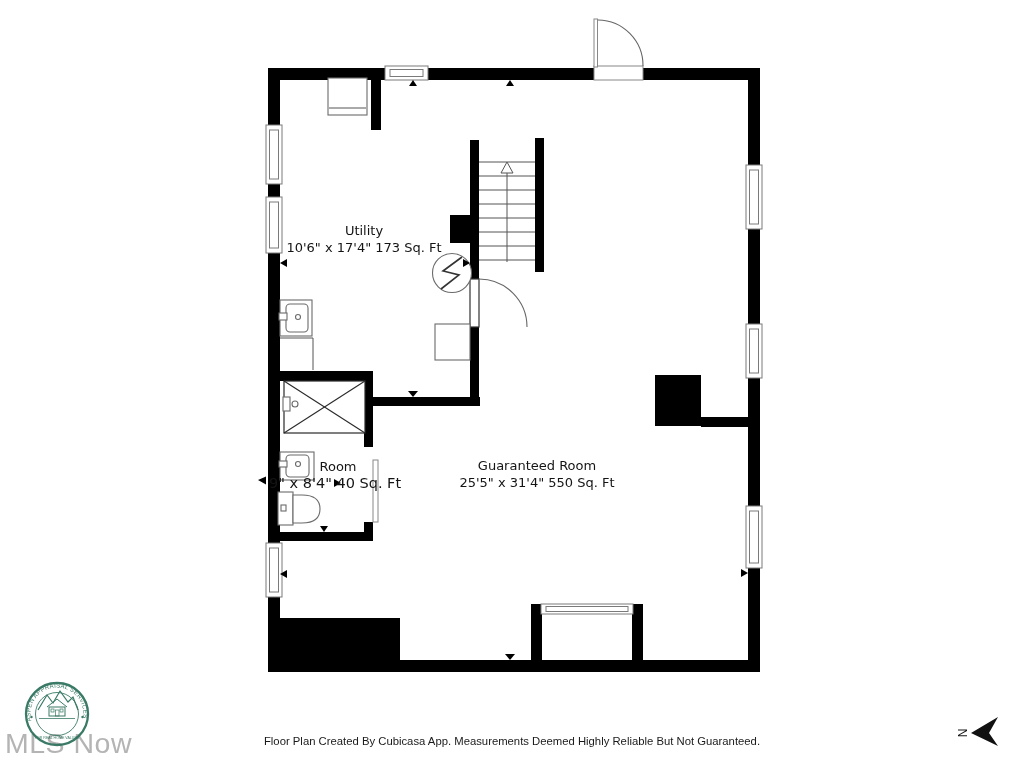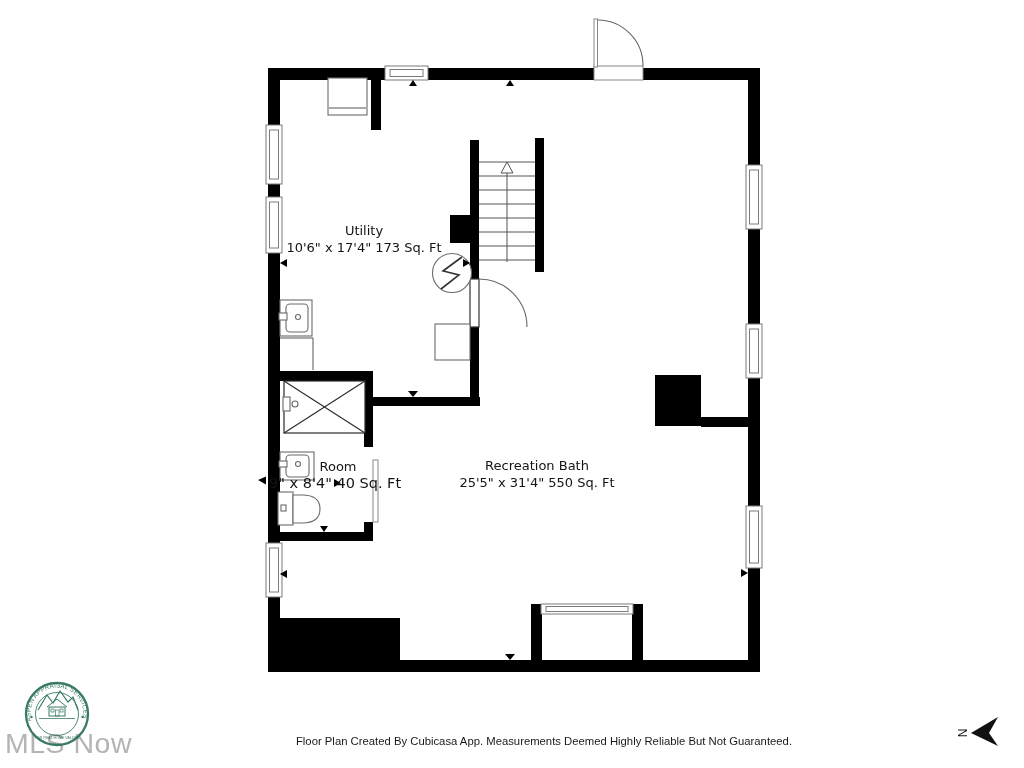--- a/index.html
+++ b/index.html
@@ -14,21 +14,21 @@
   .fxd{fill:#fff;stroke:#2a2a2a;stroke-width:1.2;}
   .thin{stroke:#555;stroke-width:1;fill:none;}
   .arc{stroke:#666;stroke-width:1.1;fill:none;}
   .leaf{fill:#fff;stroke:#333;stroke-width:1.2;}
   .leafg{fill:#fff;stroke:#888;stroke-width:1;}
   .lbl{position:absolute;transform:translateX(-50%);font-family:"DejaVu Sans",sans-serif;
        font-size:13px;color:#141414;white-space:nowrap;line-height:17px;}
   .lbl-left{position:absolute;font-family:"DejaVu Sans",sans-serif;font-size:14.5px;
        color:#141414;white-space:nowrap;line-height:17px;}
   .footer{position:absolute;left:512px;top:735px;transform:translateX(-50%);
-       font-family:"Liberation Sans",sans-serif;font-size:11.3px;color:#1a1a1a;white-space:nowrap;margin-left:32px;}
+       font-family:"Liberation Sans",sans-serif;font-size:11.3px;color:#1a1a1a;white-space:nowrap;}
   .stamp{opacity:.92;}
 </style>
 </head>
 <body>
 
 <div id="stage">
 
 <svg id="plan-svg" width="1024" height="768" viewBox="0 0 1024 768">
 
   <g>
@@ -217,18 +217,18 @@
     <text x="963" y="733" transform="rotate(-90 963 733)" font-size="12" text-anchor="middle" dominant-baseline="central" fill="#111" font-family="Liberation Sans, sans-serif">N</text>
   </g>
 </svg>
 
 <div class="lbl" style="left:364px;top:222px">Utility</div>
 <div class="lbl" style="left:364px;top:239px">10'6" x 17'4" 173 Sq. Ft</div>
 
 <div class="lbl" style="left:338px;top:458px">Room</div>
 <div class="lbl-left" style="left:269px;top:475px">9" x 8'4" 40 Sq. Ft</div>
 
-<div class="lbl" style="left:537px;top:457px">Recreation Bath</div>
+<div class="lbl" style="left:537px;top:457px">Guaranteed Room</div>
 <div class="lbl" style="left:537px;top:474px">25'5" x 31'4" 550 Sq. Ft</div>
 
 <div class="footer">Floor Plan Created By Cubicasa App. Measurements Deemed Highly Reliable But Not Guaranteed.</div>
 
 </div>
 
 </body></html>

